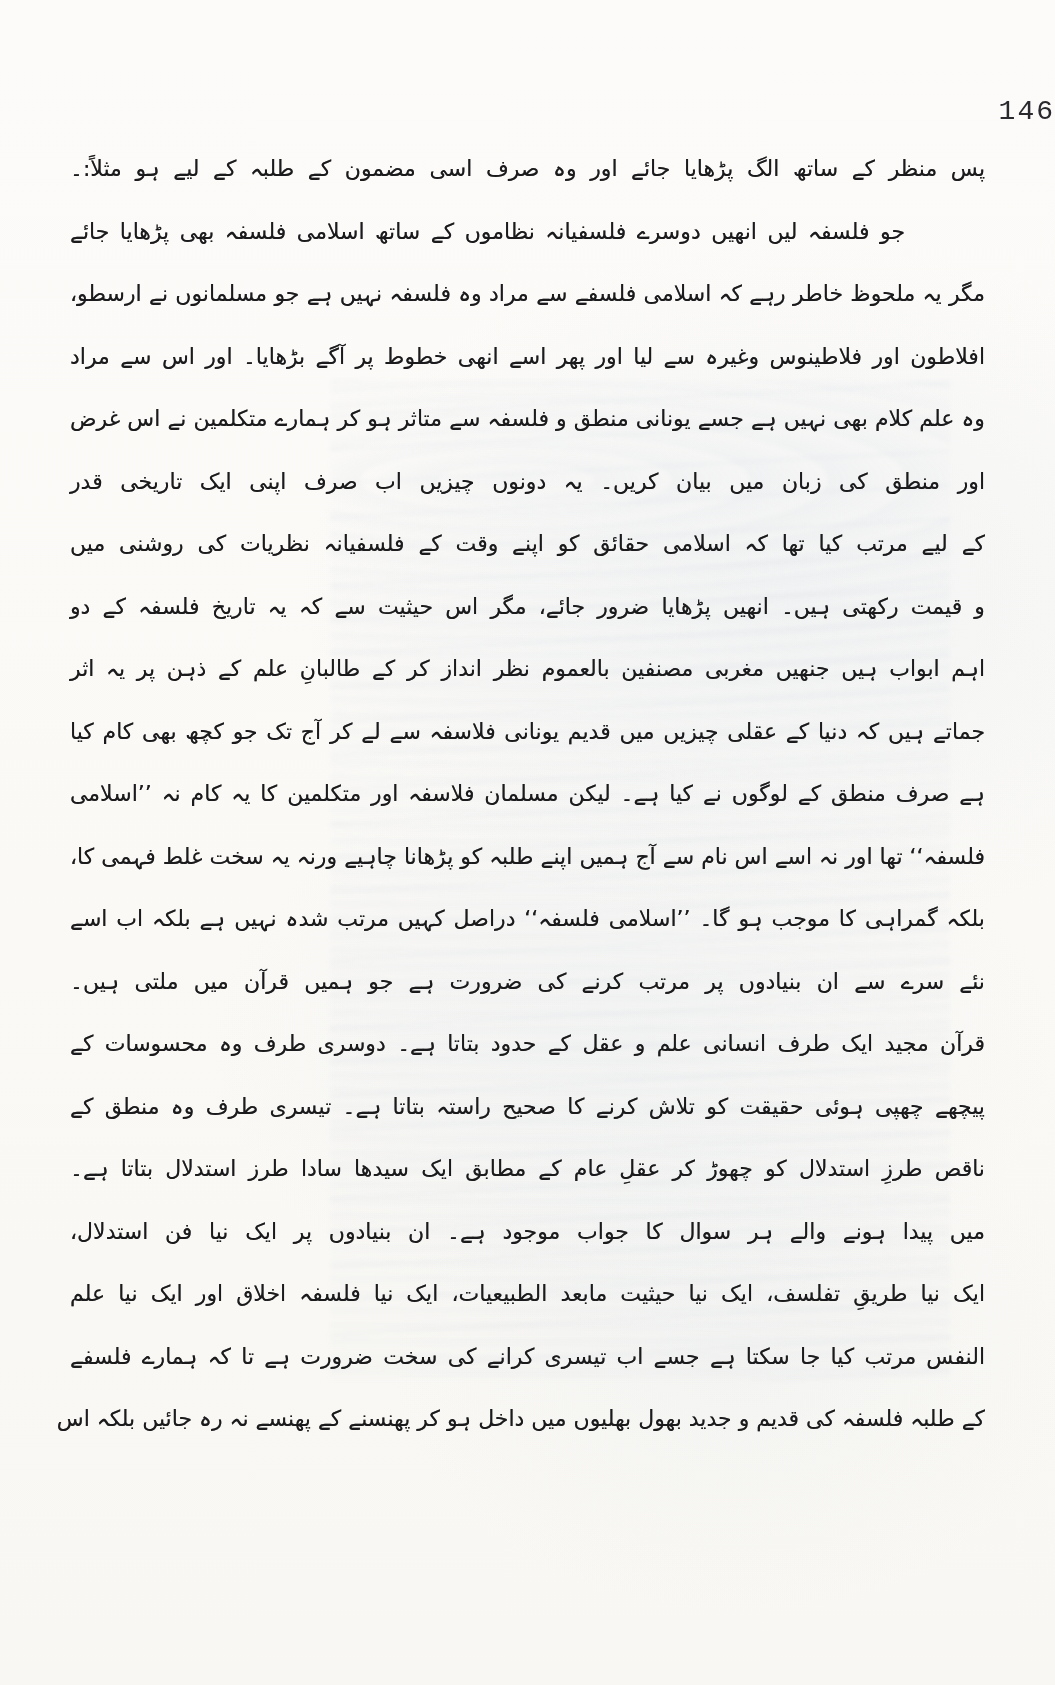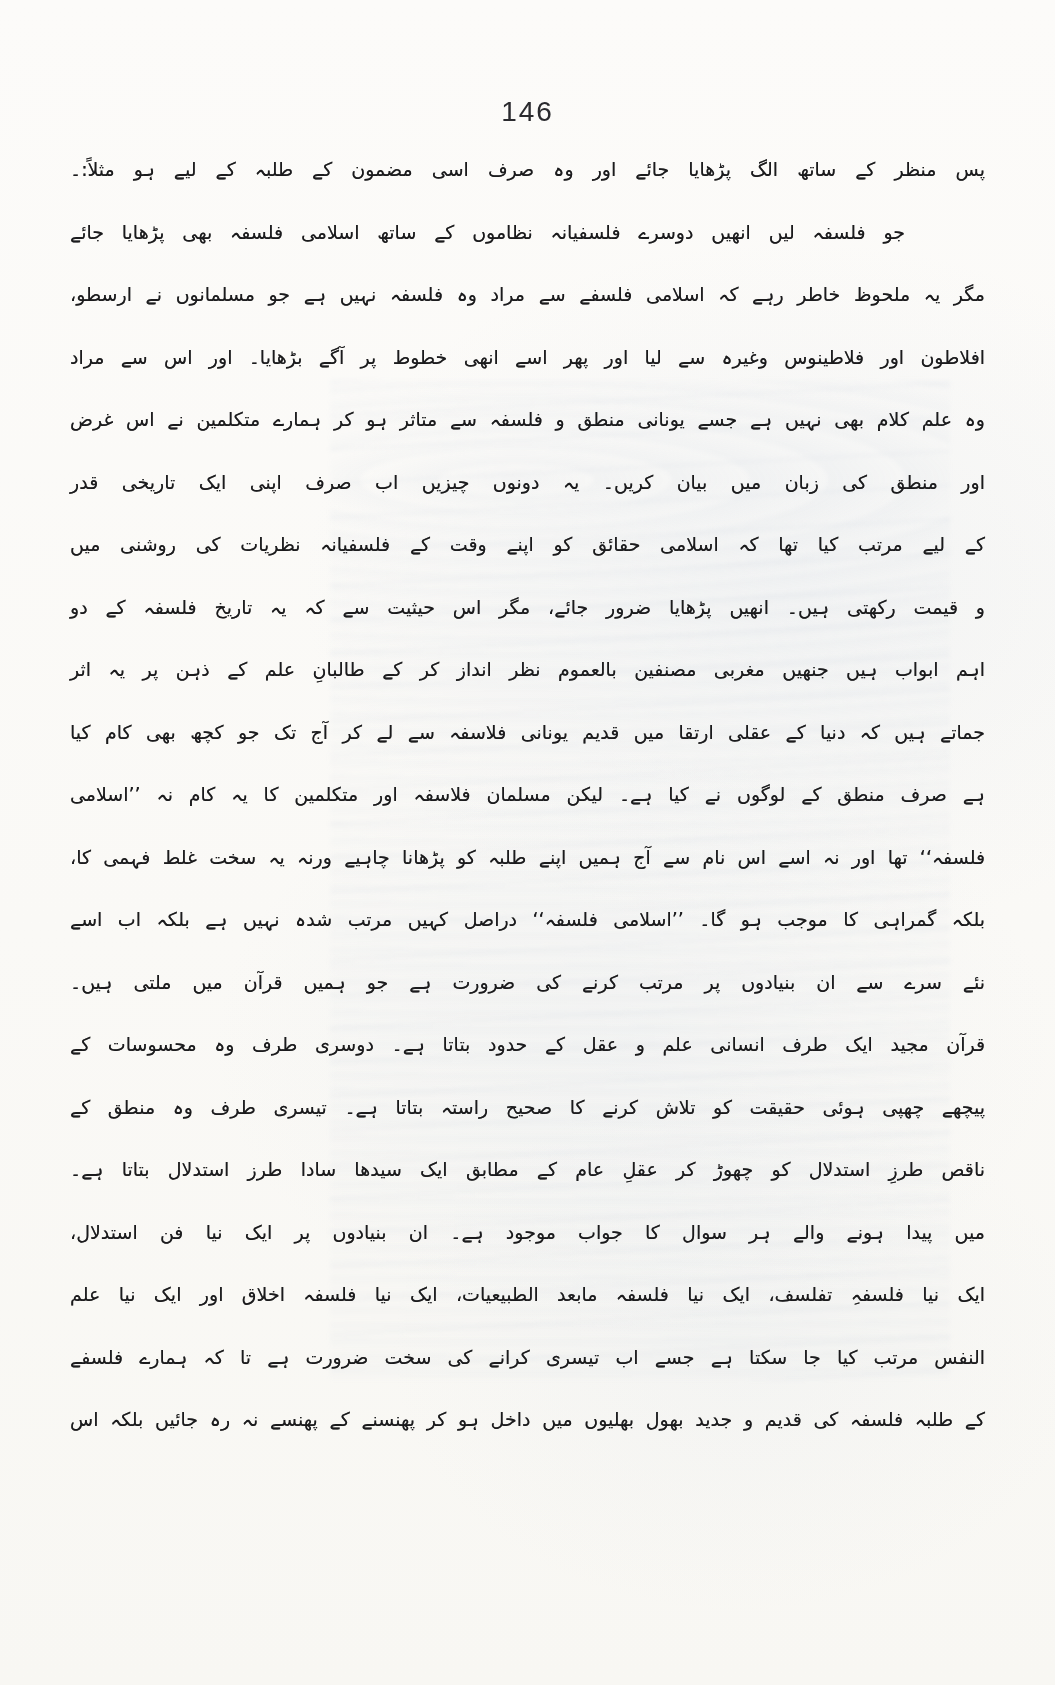--- a/index.html
+++ b/index.html
@@ -19,37 +19,36 @@
       radial-gradient(ellipse 500px 380px at 70% 80%, rgba(205,215,228,0.12), rgba(205,215,228,0) 70%),
       linear-gradient(180deg, #fcfbf9 0%, #faf9f6 55%, #f8f7f3 100%);
     font-family: "DejaVu Sans", sans-serif;
     color: #1c1c1c;
   }
   .page-number {
     position: absolute;
     top: 96px;
     left: 0;
     width: 100%;
-    text-align: center;
-    font-family: Liberation Sans, sans-serif;
+    font-family: Liberation Mono, monospace;
     font-size: 28px;
     letter-spacing: 2px;
     color: #2a2a2e;
   }
   .text-block {
     position: absolute;
     top: 138px;
     right: 70px;
     left: 70px;
     direction: rtl;
     unicode-bidi: embed;
   }
   .text-line {
     direction: rtl;
-    font-size: 19px;
+    font-size: 22px;
     line-height: 62.5px;
     height: 62.5px;
     white-space: nowrap;
     text-align: justify;
     text-align-last: justify;
     overflow: visible;
     color: #1b1b1d;
     text-shadow: 0 0 0.6px rgba(0,0,0,0.55);
   }
   
@@ -82,27 +81,27 @@
   <div class="text-block">
     <div class="text-line">پس منظر کے ساتھ الگ پڑھایا جائے اور وہ صرف اسی مضمون کے طلبہ کے لیے ہو مثلاً:۔</div>
     <div class="text-line indent">جو فلسفہ لیں انھیں دوسرے فلسفیانہ نظاموں کے ساتھ اسلامی فلسفہ بھی پڑھایا جائے</div>
     <div class="text-line">مگر یہ ملحوظ خاطر رہے کہ اسلامی فلسفے سے مراد وہ فلسفہ نہیں ہے جو مسلمانوں نے ارسطو،</div>
     <div class="text-line">افلاطون اور فلاطینوس وغیرہ سے لیا اور پھر اسے انھی خطوط پر آگے بڑھایا۔ اور اس سے مراد</div>
     <div class="text-line">وہ علم کلام بھی نہیں ہے جسے یونانی منطق و فلسفہ سے متاثر ہو کر ہمارے متکلمین نے اس غرض</div>
     <div class="text-line">اور منطق کی زبان میں بیان کریں۔ یہ دونوں چیزیں اب صرف اپنی ایک تاریخی قدر</div>
     <div class="text-line">کے لیے مرتب کیا تھا کہ اسلامی حقائق کو اپنے وقت کے فلسفیانہ نظریات کی روشنی میں</div>
     <div class="text-line">و قیمت رکھتی ہیں۔ انھیں پڑھایا ضرور جائے، مگر اس حیثیت سے کہ یہ تاریخ فلسفہ کے دو</div>
     <div class="text-line">اہم ابواب ہیں جنھیں مغربی مصنفین بالعموم نظر انداز کر کے طالبانِ علم کے ذہن پر یہ اثر</div>
-    <div class="text-line">جماتے ہیں کہ دنیا کے عقلی ارتقا میں قدیم یونانی فلاسفہ سے لے کر آج تک جو کچھ بھی کام کیا</div>
+    <div class="text-line">جماتے ہیں کہ دنیا کے عقلی چیزیں میں قدیم یونانی فلاسفہ سے لے کر آج تک جو کچھ بھی کام کیا</div>
     <div class="text-line">ہے صرف منطق کے لوگوں نے کیا ہے۔ لیکن مسلمان فلاسفہ اور متکلمین کا یہ کام نہ ’’اسلامی</div>
     <div class="text-line">فلسفہ‘‘ تھا اور نہ اسے اس نام سے آج ہمیں اپنے طلبہ کو پڑھانا چاہیے ورنہ یہ سخت غلط فہمی کا،</div>
     <div class="text-line">بلکہ گمراہی کا موجب ہو گا۔ ’’اسلامی فلسفہ‘‘ دراصل کہیں مرتب شدہ نہیں ہے بلکہ اب اسے</div>
     <div class="text-line">نئے سرے سے ان بنیادوں پر مرتب کرنے کی ضرورت ہے جو ہمیں قرآن میں ملتی ہیں۔</div>
     <div class="text-line">قرآن مجید ایک طرف انسانی علم و عقل کے حدود بتاتا ہے۔ دوسری طرف وہ محسوسات کے</div>
     <div class="text-line">پیچھے چھپی ہوئی حقیقت کو تلاش کرنے کا صحیح راستہ بتاتا ہے۔ تیسری طرف وہ منطق کے</div>
     <div class="text-line">ناقص طرزِ استدلال کو چھوڑ کر عقلِ عام کے مطابق ایک سیدھا سادا طرز استدلال بتاتا ہے۔</div>
     <div class="text-line">میں پیدا ہونے والے ہر سوال کا جواب موجود ہے۔ ان بنیادوں پر ایک نیا فن استدلال،</div>
-    <div class="text-line">ایک نیا فلسفہِ تفلسف، ایک نیا فلسفہ مابعد الطبیعیات، ایک نیا فلسفہ اخلاق اور ایک نیا علم</div>
+    <div class="text-line">ایک نیا طریقِ تفلسف، ایک نیا حیثیت مابعد الطبیعیات، ایک نیا فلسفہ اخلاق اور ایک نیا علم</div>
     <div class="text-line">النفس مرتب کیا جا سکتا ہے جسے اب تیسری کرانے کی سخت ضرورت ہے تا کہ ہمارے فلسفے</div>
     <div class="text-line">کے طلبہ فلسفہ کی قدیم و جدید بھول بھلیوں میں داخل ہو کر پھنسنے کے پھنسے نہ رہ جائیں بلکہ اس</div>
   </div>
 
 </div>
 
 </body></html>

